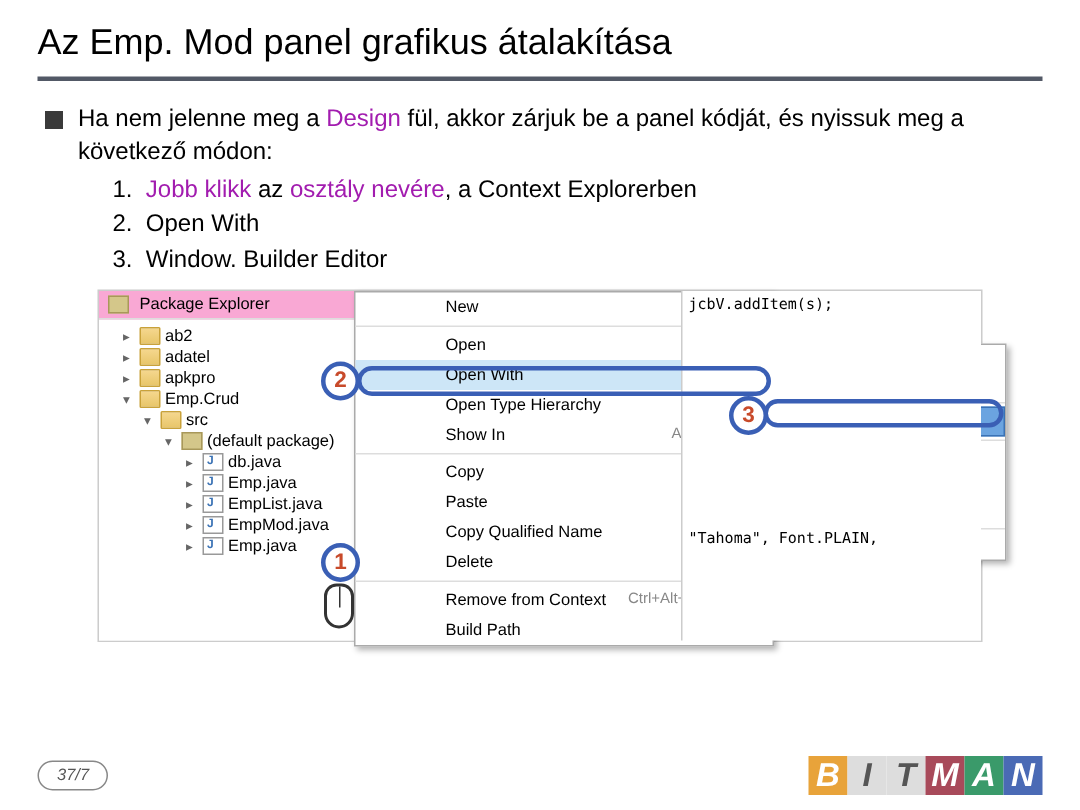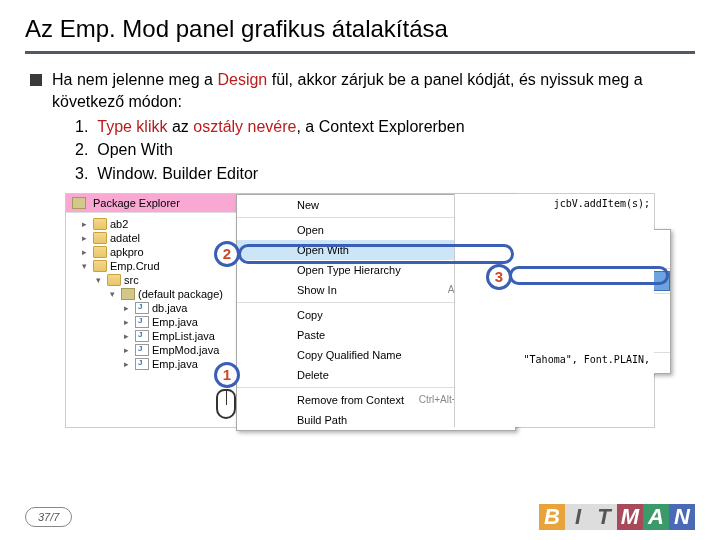--- a/index.html
+++ b/index.html
@@ -6,21 +6,21 @@
   body { width: 720px; height: 540px; background: white; font-family: Arial, sans-serif; position: relative; overflow: hidden; }
   .slide { padding: 15px 25px; }
   .title { font-size: 24px; font-weight: normal; margin-bottom: 8px; }
   .title-underline { height: 3px; background: #525966; margin-bottom: 15px; }
   .bullet-block { font-size: 16px; line-height: 1.4; padding-left: 5px; }
   .bullet-main { display: flex; align-items: flex-start; margin-bottom: 2px; }
   .bullet-square { width: 12px; height: 12px; background: #3a3a3a; margin-top: 5px; margin-right: 10px; flex-shrink: 0; }
   .bullet-text { flex: 1; }
   .olist { padding-left: 45px; margin-top: 2px; }
   .olist-item { margin-bottom: 1px; }
-  .green { color: #b91c1c; }
+  .green { color: #a21caf; }
   .screenshot-area { position: relative; margin: 8px 40px 0 40px; height: 235px; border: 1px solid #ccc; background: #f9f9f9; font-family: "Segoe UI", Tahoma, sans-serif; font-size: 11px; }
   .pkg-explorer { position: absolute; left: 0; top: 0; width: 170px; height: 100%; background: #fff; }
   .pkg-header { background: #f9a8d4; padding: 3px 6px; border-bottom: 1px solid #ddd; display: flex; align-items: flex-start; gap: 4px; }
   .pkg-tree { padding: 4px 2px; }
   .tree-item { display: flex; align-items: center; padding: 1px 0 1px 14px; white-space: nowrap; }
   .tree-item.d1 { padding-left: 28px; }
   .tree-item.d2 { padding-left: 42px; }
   .tree-item.d3 { padding-left: 56px; }
   .tree-exp { width: 10px; font-size: 9px; color: #666; margin-right: 1px; }
   .tree-icon { width: 14px; height: 12px; margin-right: 3px; }
@@ -34,21 +34,21 @@
   .menu-icon { width: 18px; height: 14px; margin-right: 4px; }
   .menu-label { flex: 1; padding-left: 32px; }
   .menu-shortcut { color: #888; font-size: 10px; }
   .menu-arrow { font-size: 9px; color: #666; margin-left: 4px; }
   .menu-sep { height: 1px; background: #ddd; margin: 2px 0; }
   .submenu { position: absolute; left: 440px; top: 35px; width: 165px; background: #fff; border: 1px solid #aaa; box-shadow: 2px 2px 4px rgba(0,0,0,0.3); }
   .sub-item { display: flex; align-items: center; padding: 3px 6px 3px 24px; position: relative; }
   .sub-item.hl { background: #6ba4e0; border: 1px solid #3a72b5; color: #000; }
   .sub-sep { height: 1px; background: #ddd; margin: 2px 0; }
   .sub-ico { position: absolute; left: 4px; width: 14px; height: 12px; border: 1px solid #aaa; background: #fff; }
-  .code-right { position: absolute; right: 0; top: 0; bottom: 0; width: 200px; background: #fff; border-left: 1px solid #ccc; font-family: monospace; font-size: 10px; padding: 4px; overflow: hidden; white-space: nowrap; text-align: right; }
+  .code-right { position: absolute; right: 0; top: 0; bottom: 0; width: 200px; background: #fff; border-left: 1px solid #ccc; font-family: monospace; font-size: 10px; padding: 4px; overflow: hidden; white-space: nowrap; }
   .circle-callout { position: absolute; width: 26px; height: 26px; border: 3px solid #3a5fb5; border-radius: 50%; background: #fff; display: flex; align-items: center; justify-content: center; font-weight: bold; color: #c84a2a; font-size: 15px; z-index: 10; }
   .blue-ring { position: absolute; border: 3px solid #3a5fb5; border-radius: 12px; z-index: 5; pointer-events: none; }
   .mouse-icon { position: absolute; width: 20px; height: 30px; border: 2px solid #333; border-radius: 10px 10px 12px 12px; background: #fff; z-index: 5; }
   .mouse-icon::before { content: ""; position: absolute; left: 50%; top: 0; width: 1px; height: 14px; background: #333; }
   .footer { position: absolute; bottom: 10px; left: 25px; right: 25px; display: flex; justify-content: space-between; align-items: center; }
   .page-oval { border: 1px solid #888; border-radius: 12px; padding: 3px 12px; font-size: 11px; font-style: italic; color: #555; }
   .logo { display: flex; font-family: Arial; font-weight: bold; font-style: italic; font-size: 22px; }
   .logo span { display: inline-flex; align-items: center; justify-content: center; width: 26px; height: 26px; }
   .logo .b { background: #e8a33a; color: #fff; }
   .logo .i { background: #ddd; color: #555; }
@@ -65,21 +65,21 @@
   <div class="title-underline"></div>
 
   <div class="bullet-block">
     <div class="bullet-main">
       <div class="bullet-square"></div>
       <div class="bullet-text">
         <span>Ha nem jelenne meg a </span><span class="green">Design</span><span> fül, akkor zárjuk be a panel kódját, és nyissuk meg a következő módon:</span>
       </div>
     </div>
     <div class="olist">
-      <div class="olist-item">1.&nbsp;&nbsp;<span class="green">Type klikk</span><span> az </span><span class="green">osztály nevére</span><span>, a Context Explorerben</span></div>
+      <div class="olist-item">1.&nbsp;&nbsp;<span class="green">Jobb klikk</span><span> az </span><span class="green">osztály nevére</span><span>, a Context Explorerben</span></div>
       <div class="olist-item">2.&nbsp;&nbsp;<span>Open With</span></div>
       <div class="olist-item">3.&nbsp;&nbsp;<span>Window. Builder Editor</span></div>
     </div>
   </div>
 
   <div class="screenshot-area">
 
     <div class="pkg-explorer">
       <div class="pkg-header">
         <span class="tree-icon pkg-icon"></span>

